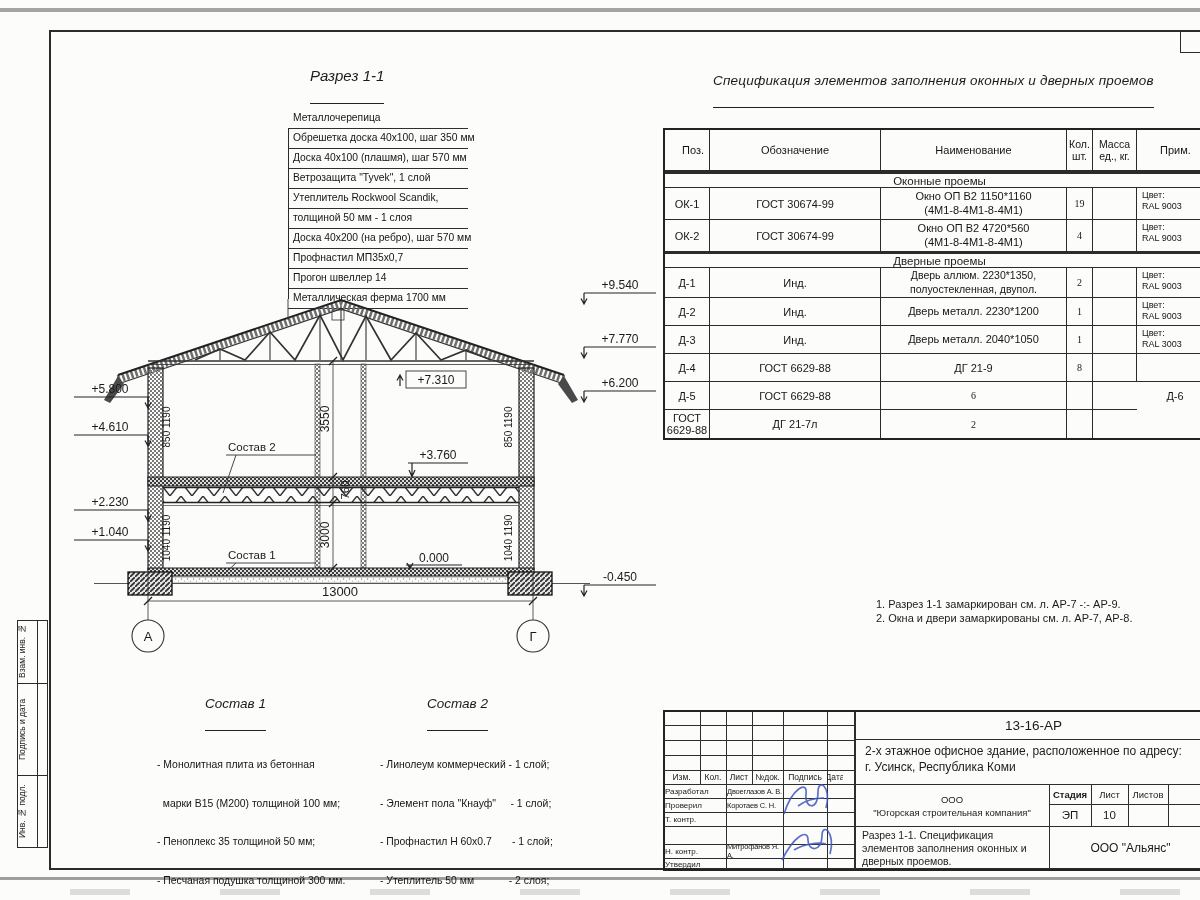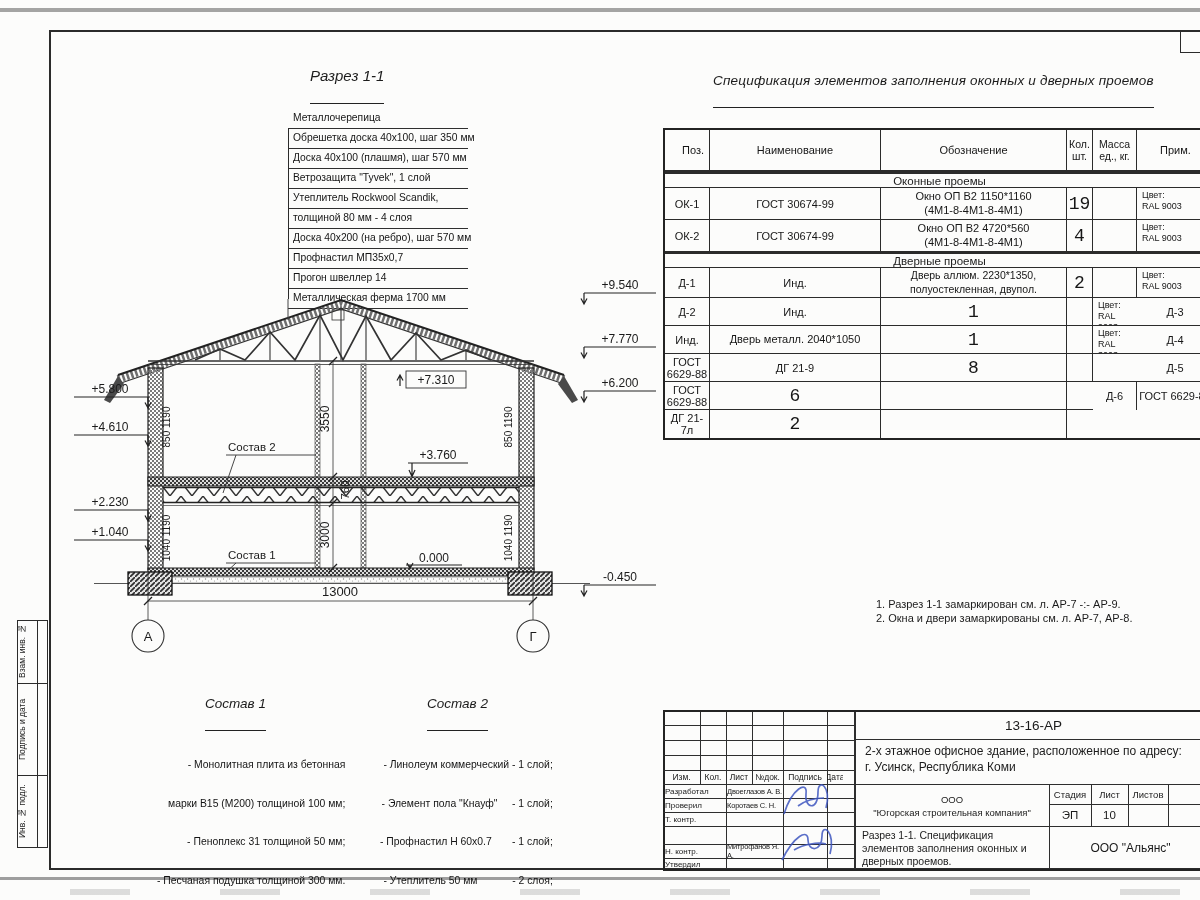--- a/index.html
+++ b/index.html
@@ -2,21 +2,21 @@
 <html><head>
 <meta charset="utf-8">
 <style>
   html,body{margin:0;padding:0;}
   body{width:1200px;height:900px;overflow:hidden;position:relative;background:#fcfcfb;
        font-family:"Liberation Sans",sans-serif;color:#1c1c1c;}
   .abs{position:absolute;}
   .t{position:absolute;color:#1c1c1c;font-family:"Liberation Sans",sans-serif;}
   .it{font-style:italic;}
   .u{border-bottom:1.2px solid #222;padding-bottom:19px;}
-  .pre{white-space:pre;text-align:right;}
+  .pre{white-space:pre;}
   .prl{white-space:pre-line;}
   .ln{position:absolute;background:#2b2b2b;}
   .vt{writing-mode:vertical-rl;transform:rotate(180deg);text-align:center;
       font-size:8.5px;color:#222;}
   
   .rl{position:absolute;left:288px;top:109px;width:180px;}
   .rl-item{height:19px;line-height:17px;border-bottom:1px solid #2f2f2f;
            font-size:10.3px;padding-left:5px;white-space:nowrap;color:#141414;}
   .rl-item:first-child{border-bottom:1px solid #2f2f2f;}
   
@@ -26,21 +26,21 @@
         grid-template-columns:45px 171px 186px 26px 44px 1fr;
         grid-template-rows:42px 16px 32px 32px 16px 30px 28px 28px 28px 28px 28px;
         border:2px solid #232323;}
   .tc{border-right:1px solid #2b2b2b;border-bottom:1px solid #2b2b2b;
       display:flex;align-items:center;justify-content:center;text-align:center;
       font-size:11px;color:#161616;overflow:hidden;}
   .tc.lastc{border-right:none;}
   .th{font-size:11px;line-height:1.15;}
   .band{grid-column:1/-1;border-top:2px solid #2b2b2b;border-bottom:1px solid #2b2b2b;
         display:flex;align-items:center;justify-content:center;font-size:11.5px;}
-  .qty{font-family:Liberation Mono, monospace;font-size:18px;}
+  .qty{font-family:Liberation Serif, serif;font-size:10px;}
   .notec{justify-content:flex-start;align-items:flex-start;text-align:left;
          font-size:9px;line-height:1.2;padding:2px 0 0 5px;}
   .namec{line-height:1.25;}
   
   text{fill:#1b1b1b;font-family:"Liberation Sans",sans-serif;}
   .t13{font-size:13px;} .t12{font-size:12px;} .t11{font-size:11.5px;}
   .t10{font-size:10px;}
   
   .stamp{position:absolute;left:663px;top:710px;width:549px;height:161px;
          border:2px solid #232323;box-sizing:border-box;}
@@ -70,21 +70,21 @@
 <div class="abs vt" style="left:17px;top:776px;width:20px;height:71px;">Инв. № подл.</div>
 
 <div class="t it u" style="left:310px;top:67px;font-size:15px;">Разрез 1-1</div>
 
 <div class="rl">
   <div class="rl-item" style="border-bottom:none;">Металлочерепица</div>
   <div class="rl-item" style="border-top:1px solid #2f2f2f;">Обрешетка доска 40х100, шаг 350 мм</div>
   <div class="rl-item">Доска 40х100 (плашмя), шаг 570 мм</div>
   <div class="rl-item">Ветрозащита "Tyvek", 1 слой</div>
   <div class="rl-item">Утеплитель Rockwool Scandik,</div>
-  <div class="rl-item">толщиной 80 мм - 4 слоя</div>
+  <div class="rl-item">толщиной 50 мм - 1 слоя</div>
   <div class="rl-item">Доска 40х200 (на ребро), шаг 570 мм</div>
   <div class="rl-item">Профнастил МП35х0,7</div>
   <div class="rl-item">Прогон швеллер 14</div>
   <div class="rl-item">Металлическая ферма 1700 мм</div>
 </div>
 <div class="ln" style="left:288px;top:128px;width:1px;height:171px;"></div>
 
 <svg class="abs" style="left:60px;top:272px;" width="600" height="390" viewBox="0 0 600 390">
   <defs>
     <pattern id="dots" width="4" height="4" patternUnits="userSpaceOnUse">
@@ -237,40 +237,40 @@
     <text class="t11" x="168" y="287">Состав 1</text>
     <line x1="166" y1="291" x2="256" y2="291" stroke="#333" stroke-width="0.9"></line>
     <line x1="176" y1="291" x2="163" y2="303" stroke="#333" stroke-width="0.9"></line>
   </g>
 </svg>
 
 <div class="t it u" style="left:205px;top:696px;font-size:13.5px;">Состав 1</div>
 <div class="t sl pre" style="left:157px;top:733px;">
   <div>- Монолитная плита из бетонная</div>
   <div>  марки В15 (М200) толщиной 100 мм;</div>
-  <div>- Пеноплекс 31 толщиной 50 мм;</div>
+  <div>- Пеноплекс 35 толщиной 50 мм;</div>
   <div>- Песчаная подушка толщиной 300 мм.</div>
 </div>
 <div class="t it u" style="left:427px;top:696px;font-size:13.5px;">Состав 2</div>
 <div class="t sl pre" style="left:380px;top:733px;">
   <div>- Линолеум коммерческий - 1 слой;</div>
   <div>- Элемент пола "Кнауф"     - 1 слой;</div>
   <div>- Профнастил Н 60х0.7       - 1 слой;</div>
   <div>- Утеплитель 50 мм            - 2 слоя;</div>
   
   
   
 </div>
 
 <div class="t it u" style="left:713px;top:73px;font-size:13.5px;letter-spacing:.2px;">Спецификация элементов заполнения оконных и дверных проемов</div>
 
 <div class="spec">
   <div class="tc th" style="border-bottom-width:2px;padding-left:12px;">Поз.</div>
+  <div class="tc th" style="border-bottom-width:2px;">Обозначение</div>
   <div class="tc th" style="border-bottom-width:2px;">Наименование</div>
-  <div class="tc th" style="border-bottom-width:2px;">Обозначение</div>
   <div class="tc th prl" style="border-bottom-width:2px;font-size:10.5px;">Кол.
 шт.</div>
   <div class="tc th prl" style="border-bottom-width:2px;font-size:10.5px;">Масса
 ед., кг.</div>
   <div class="tc th lastc" style="border-bottom-width:2px;">Прим.</div>
 
   <div class="band">Оконные проемы</div>
 
   <div class="tc">ОК-1</div>
   <div class="tc">ГОСТ 30674-99</div>
@@ -296,20 +296,21 @@
   <div class="tc">Инд.</div>
   <div class="tc prl namec" style="font-size:10.5px;">Дверь аллюм. 2230*1350,
 полуостекленная, двупол.</div>
   <div class="tc qty">2</div>
   <div class="tc"></div>
   <div class="tc prl notec lastc">Цвет:
 RAL 9003</div>
 
   <div class="tc">Д-2</div>
   <div class="tc">Инд.</div>
+  <div class="tc prl namec">Дверь металл. 2230*1200</div>
   <div class="tc qty">1</div>
   <div class="tc"></div>
   <div class="tc prl notec lastc">Цвет:
 RAL 9003</div>
 
   <div class="tc">Д-3</div>
   <div class="tc">Инд.</div>
   <div class="tc prl namec">Дверь металл. 2040*1050</div>
   <div class="tc qty">1</div>
   <div class="tc"></div>
@@ -383,21 +384,21 @@
 <div class="scell" style="left:727px;top:812px;width:56px;height:14px;justify-content:flex-start;font-size:7.5px;letter-spacing:-.2px;"></div>
 <div class="scell" style="left:665px;top:844px;width:60px;height:14px;justify-content:flex-start;font-size:8px;">Н. контр.</div>
 <div class="scell" style="left:727px;top:844px;width:56px;height:14px;justify-content:flex-start;font-size:7.5px;letter-spacing:-.2px;">Митрофанов Я. А.</div>
 <div class="scell" style="left:665px;top:858px;width:60px;height:12px;justify-content:flex-start;font-size:8px;">Утвердил</div>
 
 <div class="scell" style="left:855px;top:712px;width:357px;height:27px;font-size:13.5px;">13-16-АР</div>
 <div class="t prl" style="left:865px;top:743px;width:345px;font-size:12px;line-height:16px;">2-х этажное офисное здание, расположенное по адресу:
 г. Усинск, Республика Коми</div>
 <div class="scell prl" style="left:855px;top:787px;width:194px;height:37px;font-size:9.5px;line-height:13px;text-align:center;">ООО
 "Югорская строительная компания"</div>
-<div class="scell" style="left:1049px;top:785px;width:42px;height:19px;font-size:9.5px;">Стадия</div>
+<div class="scell" style="left:1049px;top:785px;width:42px;height:19px;font-size:9.5px;font-weight:bold;">Стадия</div>
 <div class="scell" style="left:1091px;top:785px;width:37px;height:19px;font-size:9.5px;">Лист</div>
 <div class="scell" style="left:1128px;top:785px;width:40px;height:19px;font-size:9.5px;">Листов</div>
 <div class="scell" style="left:1049px;top:804px;width:42px;height:22px;font-size:11.5px;">ЭП</div>
 <div class="scell" style="left:1091px;top:804px;width:37px;height:22px;font-size:11.5px;">10</div>
 <div class="scell" style="left:1128px;top:804px;width:40px;height:22px;font-size:11.5px;"></div>
 <div class="t prl" style="left:862px;top:829px;width:190px;font-size:10.5px;line-height:13.2px;">Разрез 1-1. Спецификация
 элементов заполнения оконных и
 дверных проемов.</div>
 <div class="scell" style="left:1049px;top:826px;width:163px;height:43px;font-size:12px;">ООО "Альянс"</div>
 

